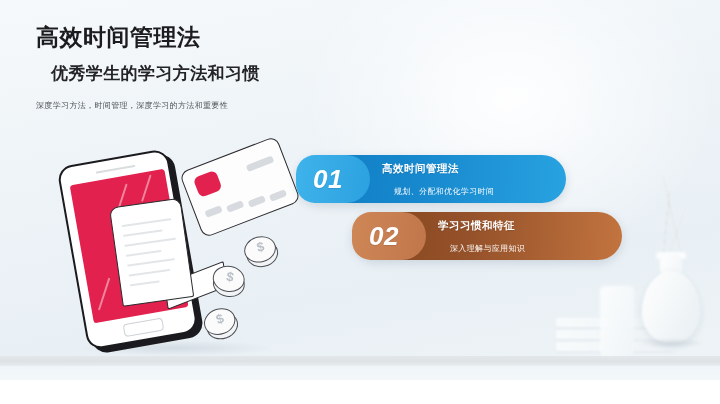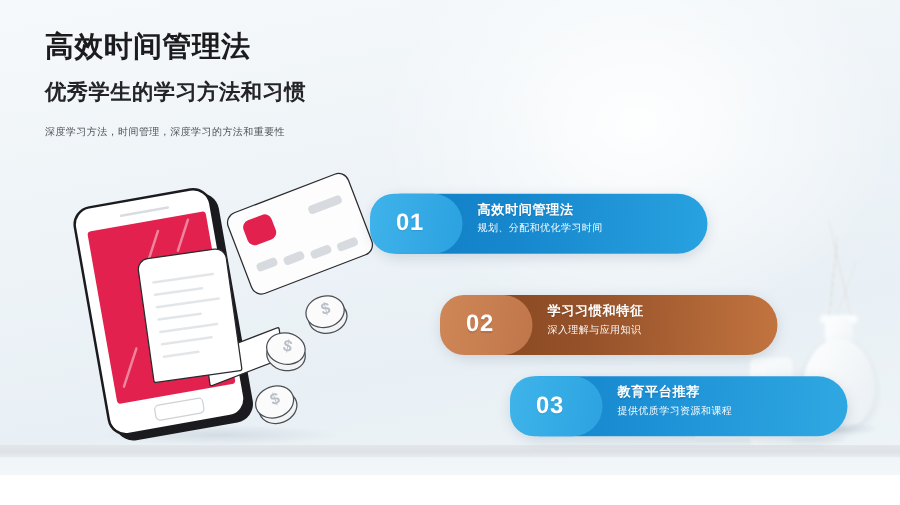--- a/index.html
+++ b/index.html
@@ -131,21 +131,21 @@
     letter-spacing: .5px;
     line-height: 1.2;
     margin: 0 0 12px 0;
   }
   .title-sub {
     font-size: 17px;
     font-weight: 700;
     color: #242427;
     letter-spacing: .4px;
     line-height: 1.2;
-    margin: 0 0 16px 0;
+    margin: 0 0 16px 15px;
   }
   .title-desc {
     font-size: 8px;
     font-weight: 400;
     color: #4c5257;
     letter-spacing: .35px;
     line-height: 1.45;
     margin: 0;
   }
 
@@ -327,55 +327,56 @@
   .card-badge {
     position: absolute;
     left: 0; top: 0;
     width: 74px; height: 48px;
     border-radius: 24px 30px 30px 24px;
     display: flex;
     align-items: center;
     justify-content: center;
   }
   .badge-num {
-    font-size: 19px;
+    font-size: 26px;
     font-weight: 700;
     color: #ffffff;
     letter-spacing: .6px;
     text-shadow: 0 1px 1px rgba(0,0,0,.10);
     padding-right: 10px;
+    font-style: italic;
   }
   .card-text {
     position: absolute;
     left: 86px; top: 7px;
     color: #ffffff;
   }
   .card-title {
     font-size: 10.5px;
     font-weight: 700;
     letter-spacing: .5px;
     line-height: 1.25;
     margin: 0 0 3px 0;
     text-shadow: 0 1px 1px rgba(0,0,0,.12);
   }
   .card-desc {
     font-size: 8px;
     font-weight: 400;
     letter-spacing: .35px;
     line-height: 1.3;
-    margin: 0;
+    margin: 12px;
     opacity: .97;
   }
 
   
   #row-1 { left: 296px; top: 155px; width: 270px; }
   #row-1 .card-pill { background: linear-gradient(92deg, #0f7cc4 0%, #1788ce 45%, #28a2e0 100%); }
   #row-1 .card-badge { background: linear-gradient(100deg, #3fb3ea 0%, #2ba1e0 100%); }
 
-  #row-2 { left: 352px; top: 236px; width: 270px; }
+  #row-2 { left: 352px; top: 212px; width: 270px; }
   #row-2 .card-pill { background: linear-gradient(92deg, #84451f 0%, #96522a 45%, #c2743f 100%); }
   #row-2 .card-badge { background: linear-gradient(100deg, #cf8757 0%, #c0764a 100%); }
 
   #row-3 { left: 408px; top: 301px; width: 270px; }
   #row-3 .card-pill { background: linear-gradient(92deg, #1282c9 0%, #1e92d6 45%, #2fa8e2 100%); }
   #row-3 .card-badge { background: linear-gradient(100deg, #3fb4ea 0%, #2ca3e1 100%); }
 </style>
 </head>
 <body>
 
@@ -482,24 +483,14 @@
     <div class="card-pill"></div>
     <div class="card-badge">
       <span class="badge-num">02</span>
     </div>
     <div class="card-text">
       <p class="card-title">学习习惯和特征</p>
       <p class="card-desc">深入理解与应用知识</p>
     </div>
   </div>
 
-  <div class="card-row" id="row-3">
-    <div class="card-pill"></div>
-    <div class="card-badge">
-      <span class="badge-num">03</span>
-    </div>
-    <div class="card-text">
-      <p class="card-title">教育平台推荐</p>
-      <p class="card-desc">提供优质学习资源和课程</p>
-    </div>
-  </div>
 
 </div>
 
 </body></html>

